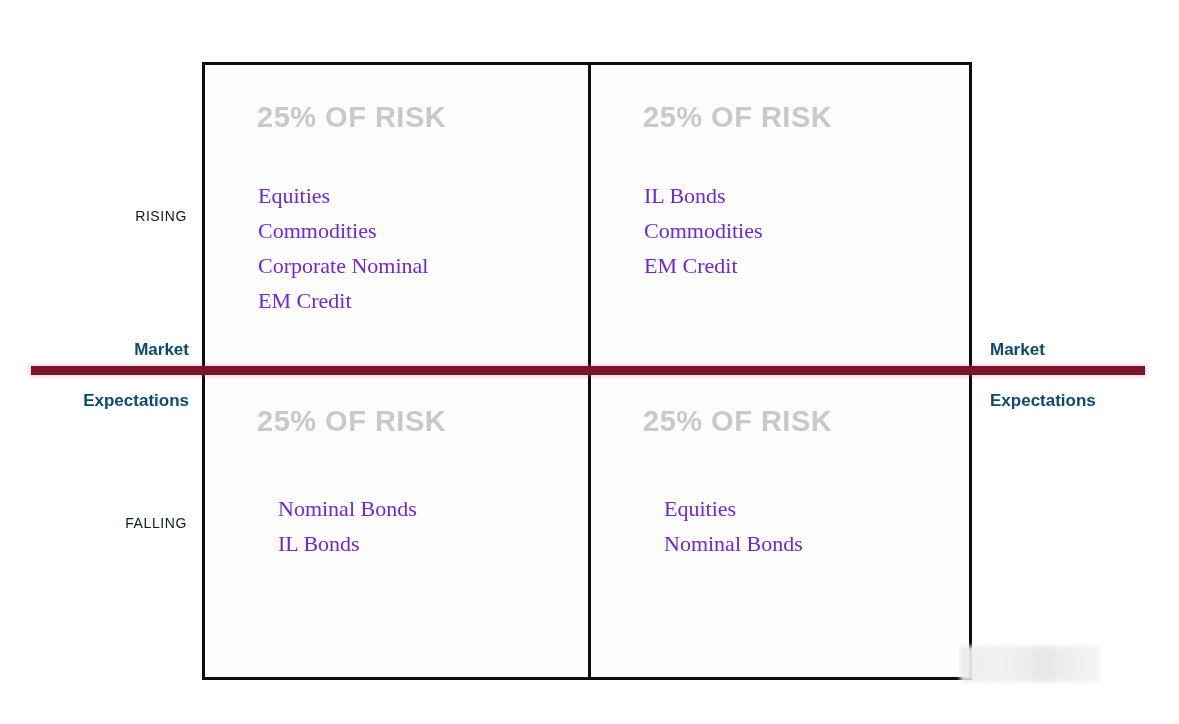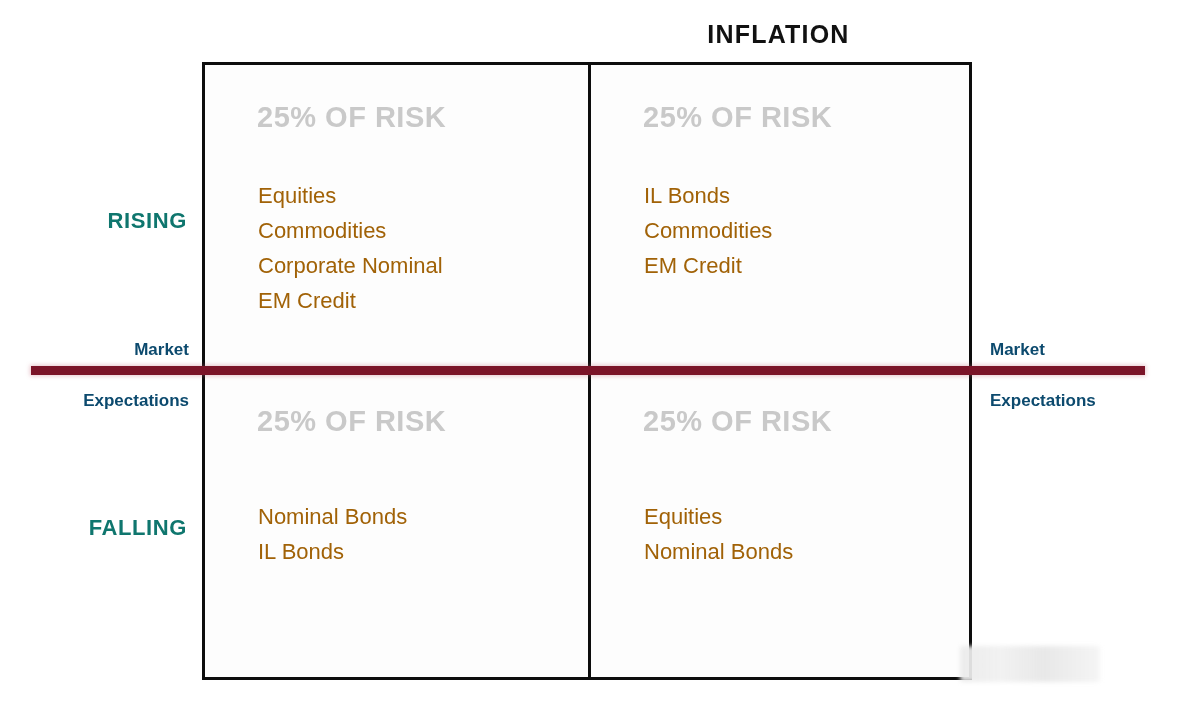--- a/index.html
+++ b/index.html
@@ -75,46 +75,47 @@
   .quad-falling .risk-label { top: 30px; }
 
   .asset-list {
     position: absolute;
     left: 53px;
     top: 113px;
     margin: 0;
     padding: 0;
     list-style: none;
   }
-  .quad-falling .asset-list { top: 124px; }
+  .quad-falling .asset-list { top: 116px; margin-left: 20px; }
 
   .asset-list li {
     font-size: 22px;
     line-height: 35px;
-    color: #a16207;
-    white-space: nowrap;
+    color: #6d28d9;
+    white-space: nowrap;
+    font-family: Liberation Serif, serif;
   }
 
   
   #expectations-line {
     position: absolute;
     left: 31px;
     top: 366px;
     width: 1114px;
     height: 9px;
     background: #7b1428;
     box-shadow: 0 0 4px 1px rgba(190, 90, 110, 0.35);
   }
 
   
   .side-label {
     position: absolute;
-    font-size: 22px;
-    font-weight: bold;
-    color: #0f766e;
+    font-size: 14px;
+    font-weight: normal;
+    color: #0f172a;
     letter-spacing: 0.6px;
     white-space: nowrap;
   }
   #label-rising  { left: 32px; top: 208px; width: 155px; text-align: right; }
   #label-falling { left: 32px; top: 515px; width: 155px; text-align: right; }
 
   .expect-note {
     position: absolute;
     font-size: 17px;
     font-weight: bold;
@@ -141,21 +142,20 @@
     border-radius: 3px;
     filter: blur(2px);
   }
 </style>
 </head>
 <body>
 
 <div id="stage">
 
 
-  <div class="col-header" id="header-inflation">INFLATION</div>
 
   <div id="matrix">
 
     <div id="divider-vertical"></div>
 
     <div class="quadrant quad-rising" id="quad-growth-rising">
       <div class="risk-label">25% OF RISK</div>
       <ul class="asset-list">
         <li>Equities</li>
         <li>Commodities</li>

